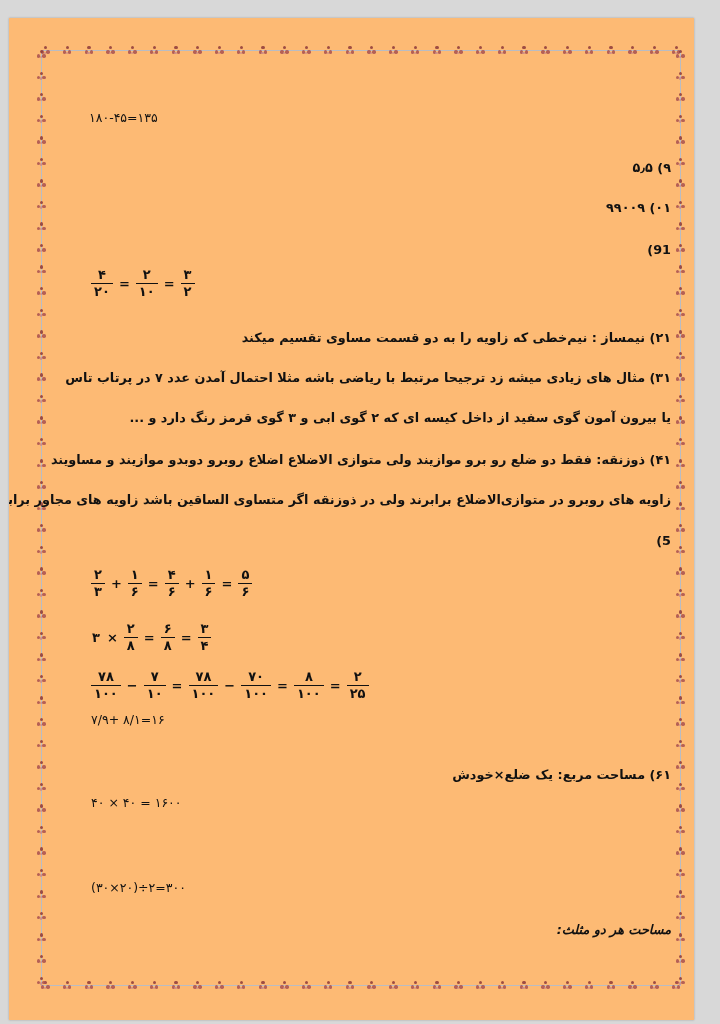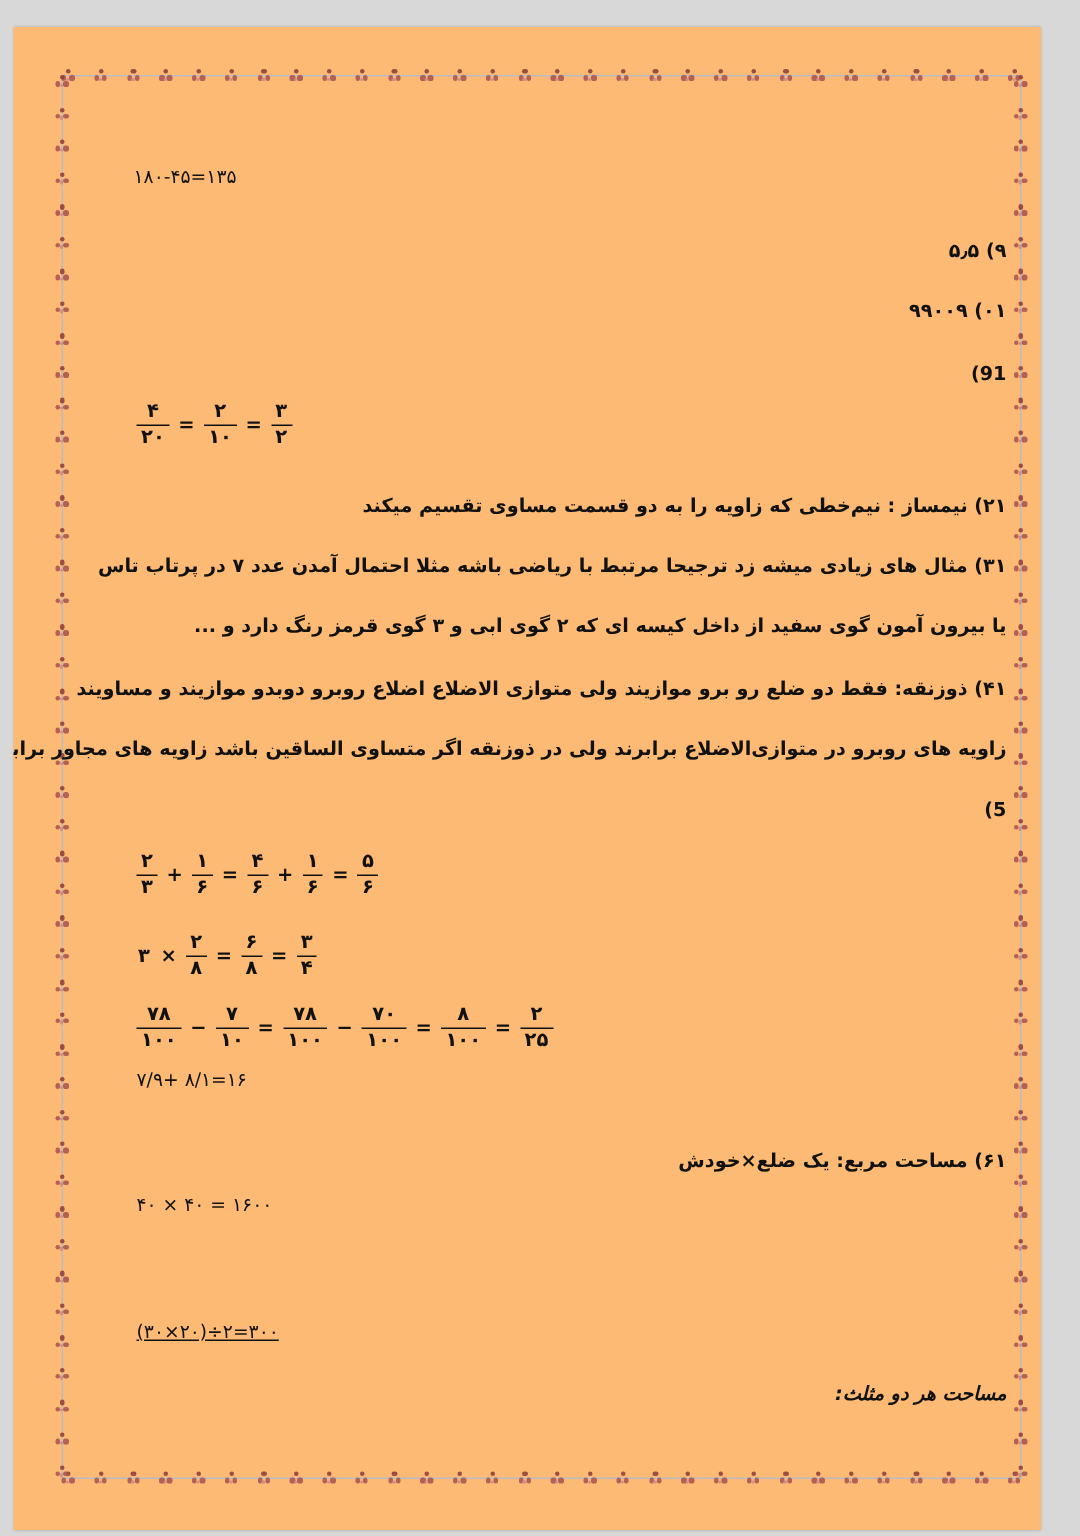--- a/index.html
+++ b/index.html
@@ -1140,18 +1140,18 @@
         </span>
       </div>
 
     <div class="ln ltr left" style="top:662px;left:50px;">۷/۹+ ۸/۱=۱۶</div>
 
     <div class="ln rtl right" style="top:705px;margin-top:12px;">۱۶) مساحت مربع: یک ضلع×خودش</div>
 
     <div class="ln ltr left" style="top:745px;left:50px;">۴۰ × ۴۰ = ۱۶۰۰</div>
 
 
-    <div class="ln ltr left" style="top:830px;left:50px;text-decoration:underline;">(۳۰×۲۰)÷۲=۳۰۰</div>
+    <div class="ln ltr left" style="top:830px;left:50px;">(۳۰×۲۰)÷۲=۳۰۰</div>
 
     <div class="ln rtl right" style="top:872px;font-style:italic;">مساحت هر دو مثلث:</div>
 
   </div>
 </div>
 
 </body></html>

